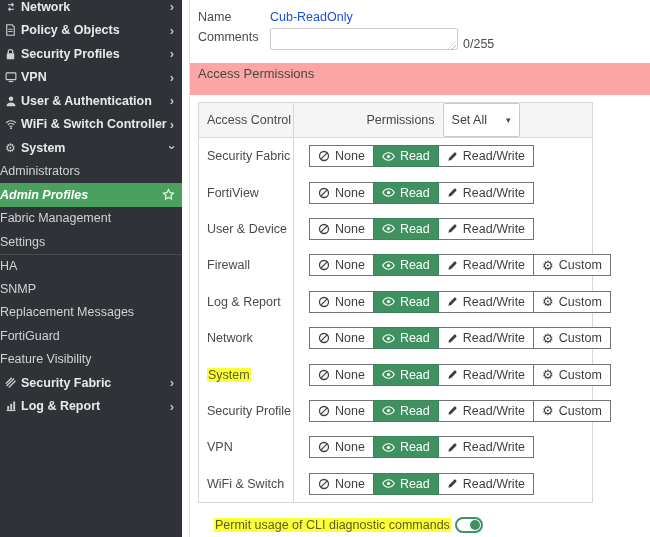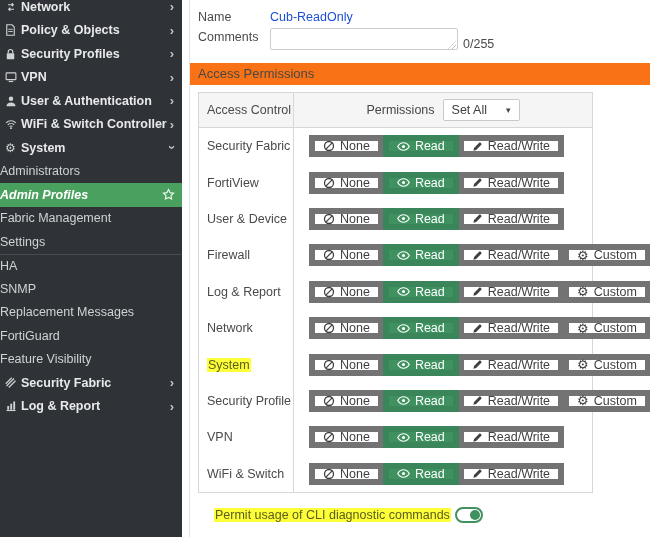--- a/index.html
+++ b/index.html
@@ -41,45 +41,45 @@
   .comments-input{
     width:180px;height:18px;resize:none;border:1px solid #ccc;border-radius:2px;
     font-family:"Liberation Sans","DejaVu Sans",sans-serif;font-size:12px;padding:1px 3px;
     color:#333;outline:none;box-sizing:content-box;
   }
   .grip{position:absolute;right:2px;bottom:4px;width:8px;height:8px;
     background:repeating-linear-gradient(135deg,transparent 0 2px,#b9b9b9 2px 3px);
     clip-path:polygon(100% 0,100% 100%,0 100%);pointer-events:none;}
   .counter{margin-left:5px;padding-top:9px;color:#4a4a4a;}
   .section-bar{
-    margin-top:10px;height:22px;line-height:22px;background:#f97316;
+    margin-top:10px;height:32px;line-height:22px;background:#fca5a5;
     padding-left:8px;color:#474747;font-size:13px;
   }
   
   .perm-table{
     margin:7px 0 0 8px;width:395px;border:1px solid #d7d7d7;box-sizing:border-box;background:#fff;
   }
   .pt-header{display:flex;height:35px;background:#f5f5f5;border-bottom:1px solid #d7d7d7;box-sizing:border-box;}
   .pt-col1{width:95px;flex:0 0 95px;border-right:1px solid #d7d7d7;box-sizing:border-box;display:flex;align-items:center;padding-left:8px;}
   .pt-col2{flex:1 1 auto;display:flex;align-items:center;}
   .pt-header .pt-col2{justify-content:center;gap:8px;}
   .pt-header .h-label{color:#474747;}
   .setall-btn{
-    display:inline-flex;align-items:center;gap:19px;height:22px;padding:4px 8px;
+    display:inline-flex;align-items:center;gap:19px;height:22px;padding:16px 8px;
     background:#fff;border:1px solid #c9c9c9;border-radius:2px;color:#3f3f3f;cursor:pointer;font-size:12.5px;
   }
   .setall-btn .caret{font-size:9px;color:#444;}
   .pt-row{display:flex;height:36.4px;}
   .pt-row .pt-col2{padding-left:15px;}
   .row-label{color:#4a4a4a;white-space:nowrap;}
   .hl{background:#fdff38;color:#5c5c1e;padding:0 1px;}
   .btn-group{display:inline-flex;}
   .seg-btn{
     display:inline-flex;align-items:center;gap:5px;height:22px;padding:0 8px;
-    background:#fff;border:6px solid #737373;color:#3f3f3f;cursor:pointer;
+    background:#fff;border:1px solid #737373;color:#3f3f3f;cursor:pointer;
     margin-left:-1px;font-size:12.5px;white-space:nowrap;box-sizing:border-box;
   }
   .seg-btn:first-child{margin-left:0;}
   .seg-btn.selected{background:#3f9160;border-color:#3a855a;color:#ffffff;position:relative;z-index:1;}
   .seg-btn .g-ico{display:inline-flex;align-items:center;}
   .seg-btn .gear-glyph{font-size:13px;line-height:1;}
   
   .cli-row{display:flex;align-items:center;margin:14px 0 0 24px;gap:4px;}
   .toggle{
     width:24px;height:12px;border:2px solid #3f9160;border-radius:9px;background:#fff;

